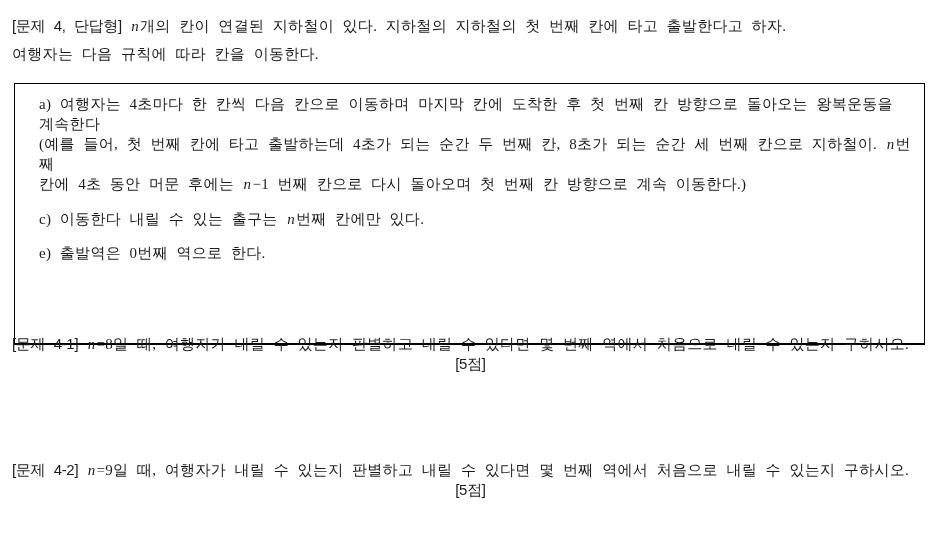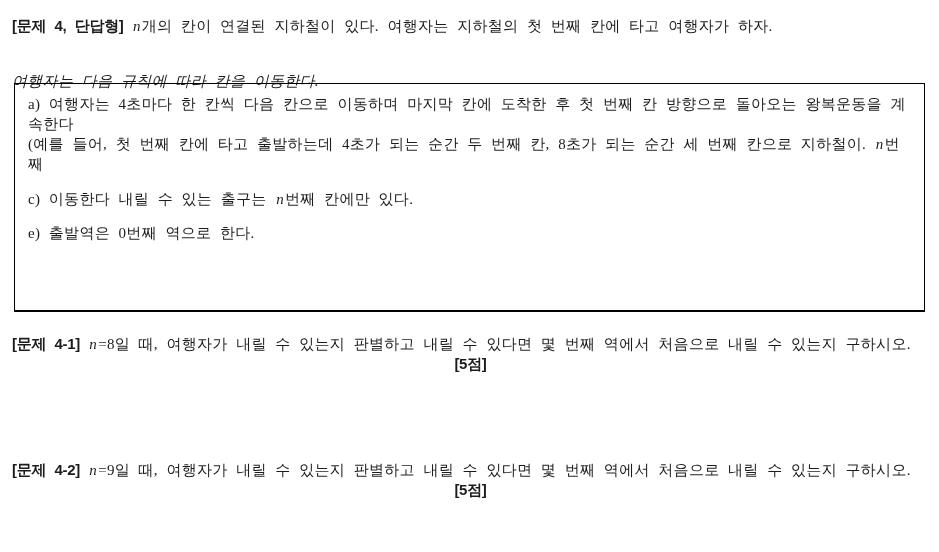--- a/index.html
+++ b/index.html
@@ -20,38 +20,38 @@
     position: absolute;
     left: 12px;
     right: 10px;
     word-spacing: 0.30em;
     letter-spacing: 0.02em;
     line-height: 19px;
     white-space: nowrap;
   }
   .b {
     font-family: "Liberation Sans", sans-serif;
-    font-weight: 700;
+    font-weight: 400;
     letter-spacing: -0.02em;
   }
   .m {
     font-family: "Liberation Serif", serif;
     font-style: italic;
     padding: 0 1px;
   }
   .rules-box {
     position: absolute;
     left: 14px;
     top: 83px;
     width: 911px;
-    height: 229px;
+    height: 262px;
     box-sizing: border-box;
     border: 1px solid #000;
     border-bottom-width: 2px;
-    padding: 10px 13px 0 13px;
+    padding: 10px 13px 0 24px;
   }
   .rule {
     word-spacing: 0.30em;
     letter-spacing: 0.02em;
     line-height: 20px;
     margin: 0 0 14px 0;
     white-space: normal;
   }
   .rule.first {
     margin-bottom: 15px;
@@ -68,28 +68,29 @@
     white-space: nowrap;
   }
   .q-points {
     line-height: 19px;
     text-align: center;
   }
 </style>
 </head>
 <body>
 
-<div class="line" style="top:16px;"><span class="b">[문제 4, 단답형] </span><span class="m">n</span><span>개의 칸이 연결된 지하철이 있다. 여행자는 지하철의 첫 번째 칸에 타고 여행자가 하자.</span></div>
+<div class="line" style="top:16px;"><span class="b">[문제 4, 단답형] </span><span class="m">n</span><span>개의 칸이 연결된 지하철이 있다. 지하철의 지하철의 첫 번째 칸에 타고 출발한다고 하자.</span></div>
 
-<div class="line" style="top:72px;font-style:italic;"><span>여행자는 다음 규칙에 따라 칸을 이동한다.</span></div>
+<div class="line" style="top:45px;"><span>여행자는 다음 규칙에 따라 칸을 이동한다.</span></div>
 
 <div class="rules-box">
   <p class="rule first">
     <span><span>a) 여행자는 4초마다 한 칸씩 다음 칸으로 이동하며 마지막 칸에 도착한 후 첫 번째 칸 방향으로 돌아오는 왕복운동을 계속한다</span></span><br>
     <span><span>(예를 들어, 첫 번째 칸에 타고 출발하는데 4초가 되는 순간 두 번째 칸, 8초가 되는 순간 세 번째 칸으로 지하철이. </span><span class="m">n</span><span>번째</span></span><br>
+    <span><span>칸에 4초 동안 머문 후에는 </span><span class="m">n</span><span>−1 번째 칸으로 다시 돌아오며 첫 번째 칸 방향으로 계속 이동한다.)</span></span>
   </p>
   <p class="rule"><span>c) 이동한다 내릴 수 있는 출구는 </span><span class="m">n</span><span>번째 칸에만 있다.</span></p>
   <p class="rule"><span>e) 출발역은 0번째 역으로 한다.</span></p>
 </div>
 
 <div class="q-block" style="top:334px;">
   <div class="q-text"><span class="b">[문제 4-1] </span><span class="m">n</span><span>=8일 때, 여행자가 내릴 수 있는지 판별하고 내릴 수 있다면 몇 번째 역에서 처음으로 내릴 수 있는지 구하시오.</span></div>
   <div class="q-points"><span class="b">[5점]</span></div>
 </div>
 

